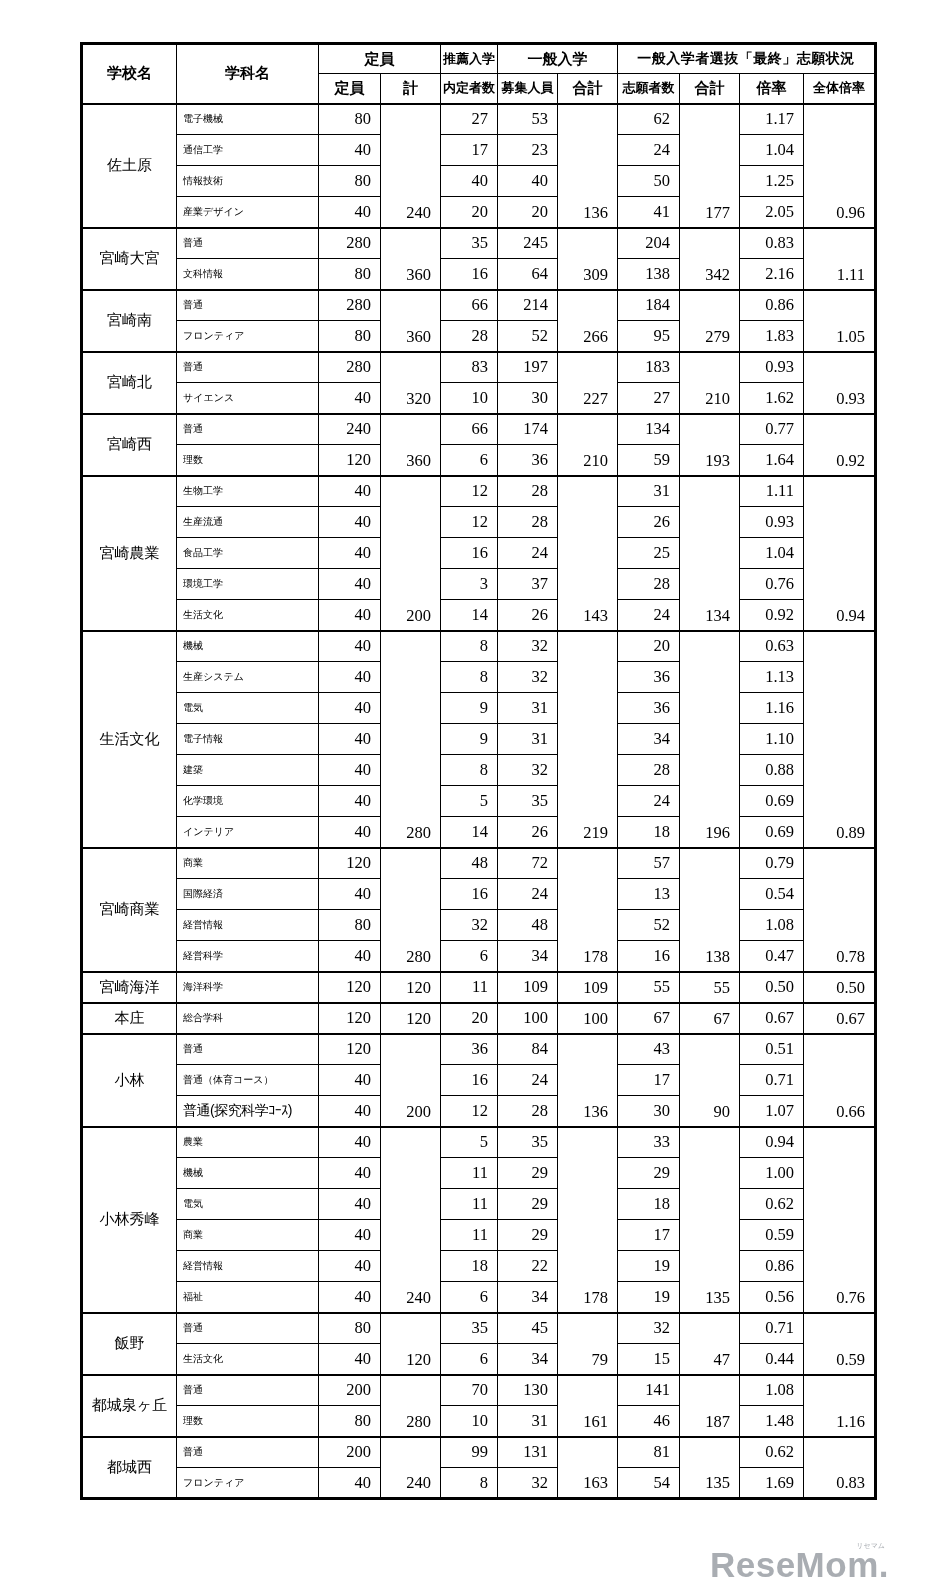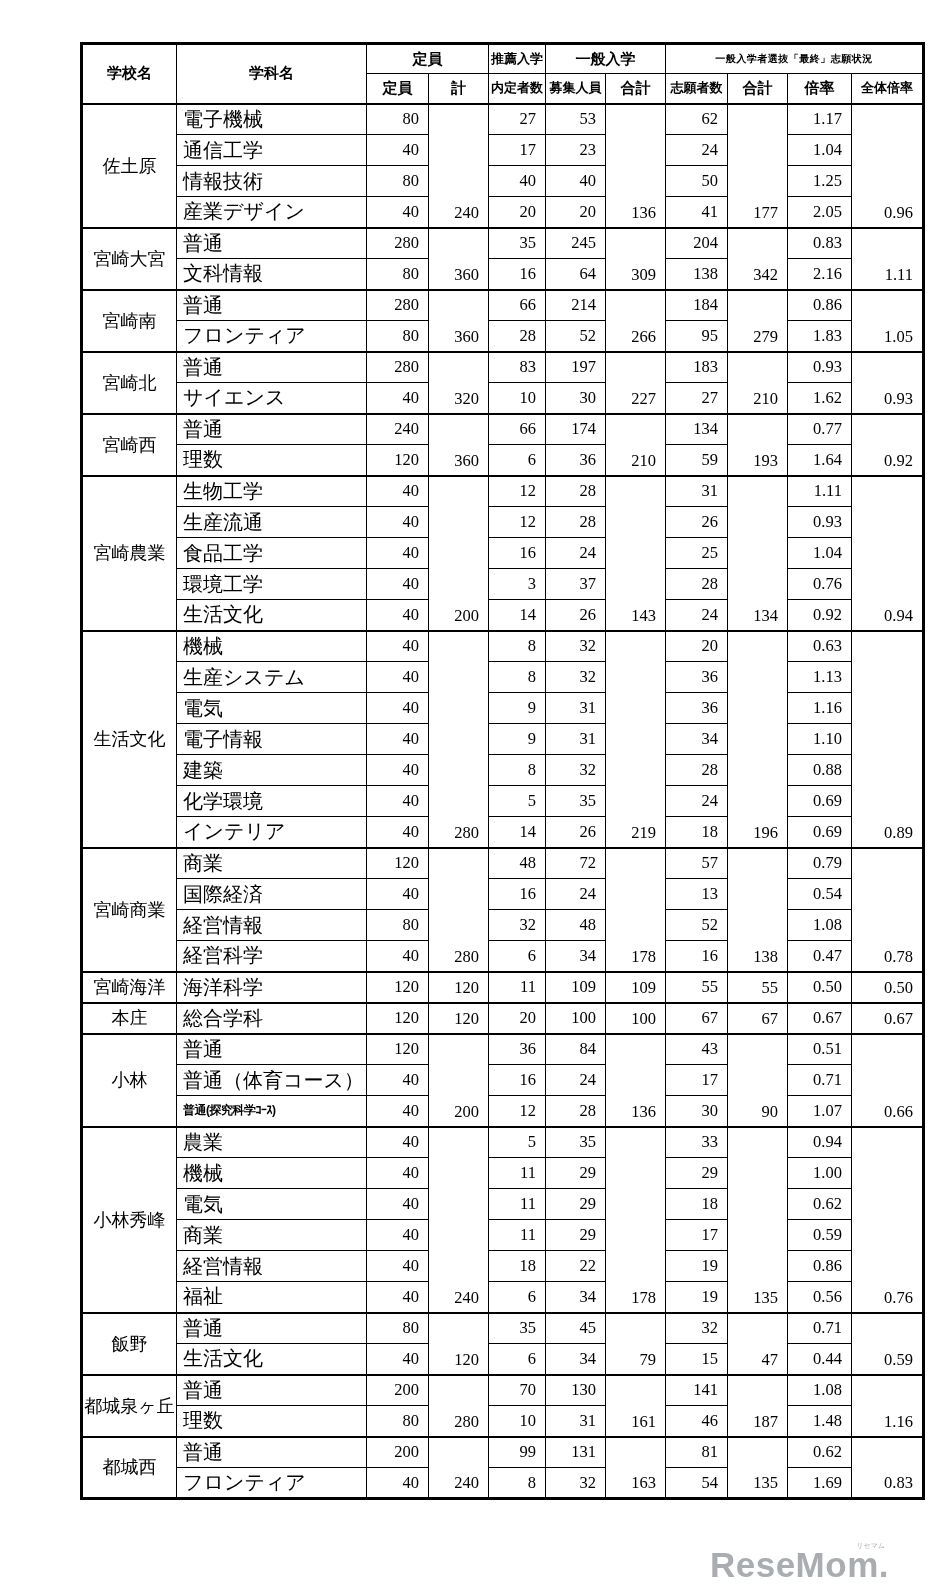--- a/index.html
+++ b/index.html
@@ -19,27 +19,27 @@
   }
   .tbl th, .tbl td {
     border: 1px solid #000;
     overflow: hidden; white-space: nowrap;
   }
   .tbl thead th {
     font-size: 15px; font-weight: bold; text-align: center;
     height: 30px; padding: 0 2px; background: #fff;
   }
   .tbl thead th.small { font-size: 13px; }
-  .tbl thead th.final-group { font-size: 10px; letter-spacing: 0.5px; }
+  .tbl thead th.final-group { font-size: 14px; letter-spacing: 0.5px; }
   .tbl thead tr:last-child th { border-bottom: 2.5px solid #000; }
 
   .tbl td { height: 31px; padding: 0; font-size: 15px; }
-  td.school { text-align: center; font-size: 18px; }
-  td.dept   { text-align: left; padding: 0 2px 0 6px; font-size: 20px; }
-  td.dept.compact { font-size: 12px; letter-spacing: -0.5px; font-weight: bold; }
+  td.school { text-align: center; font-size: 15px; }
+  td.dept   { text-align: left; padding: 0 2px 0 6px; font-size: 10px; }
+  td.dept.compact { font-size: 14px; letter-spacing: -0.5px; }
   td.num {
     text-align: right; padding: 0 9px 0 0;
     font-family: "Liberation Serif", "DejaVu Serif", serif;
     font-size: 16.5px;
   }
   td.total { vertical-align: bottom; padding-bottom: 4px; }
   tr.group-start td { border-top: 2.5px solid #000; }
 
   .watermark { position: absolute; right: 56px; bottom: 6px; color: #a9adb2; }
   .wm-main {

